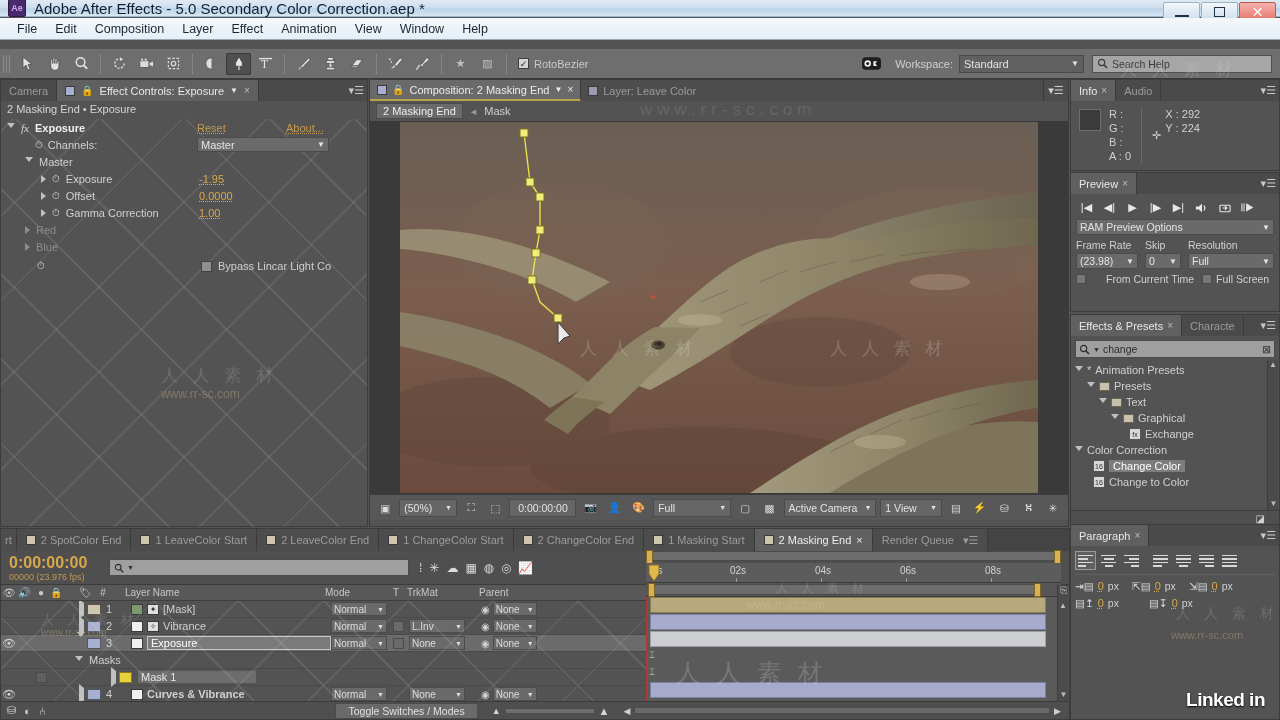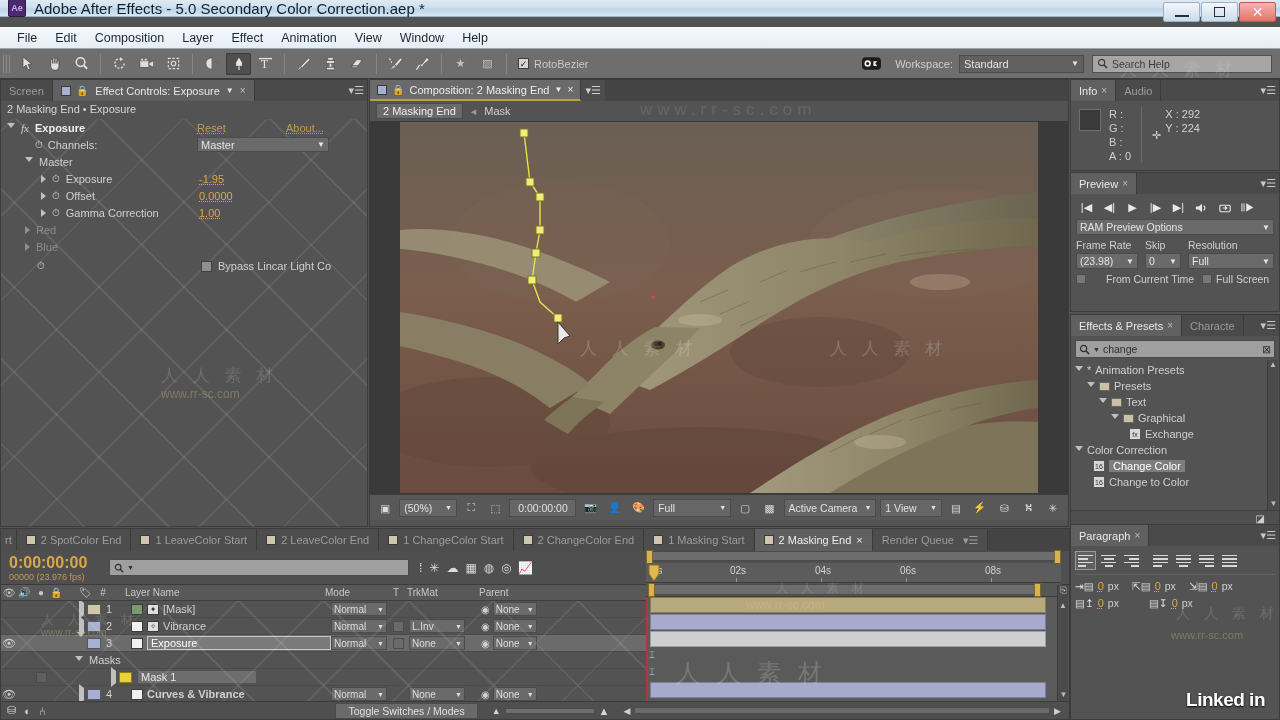--- a/index.html
+++ b/index.html
@@ -28,21 +28,21 @@
   .win-btn {
     width:37px; height:20px; margin-left:1px;
     display:flex; align-items:center; justify-content:center;
     background: linear-gradient(to bottom,#f2f7fb,#ccdcea);
     border:1px solid #9ab2c6; border-radius:2px; color:#203040; font-size:12px;
   }
   .win-btn.close { background:linear-gradient(to bottom,#f7b2ac,#e2746a); border-color:#c05a50; color:#fff; font-size:14px;}
 
   
   .menubar {
-    position:absolute; left:0; top:27px; width:1280px; height:22px;
+    position:absolute; left:0; top:18px; width:1280px; height:22px;
     background:linear-gradient(to bottom,#f4f8fb,#e6eef5);
     border-bottom:1px solid #9aa8b4;
     display:flex; align-items:center; padding-left:8px;
   }
   .menuitem { color:#1a2733; font-size:12.5px; padding:2px 9px; cursor:default; }
 
   
   .toolbar {
     position:absolute; left:0; top:49px; width:1280px; height:30px;
     background:#6e6e6e; border-bottom:1px solid #3a3a3a;
@@ -329,21 +329,21 @@
         </svg>
       <span>Search Help</span>
     </div>
     <div style="width:8px"></div>
   </div>
   <div class="wm" style="left:1120px; top:58px;">人 人 素 材</div>
 
   <div class="panel" id="ecPanel">
     <div class="ptabs">
       <div class="ptab">
-        <span>Screen</span>
+        <span>Camera</span>
       </div>
       <div class="ptab active" style="gap:6px">
         <span class="swatch blue"></span>
         <span style="font-size:10px;color:#d8a84a">🔒</span>
         <span>Effect Controls: Exposure</span>
         <span style="font-size:8px">▼</span>
         <span class="x">×</span>
       </div>
       <div style="flex:1;background:#4a4a4a"></div>
       <div class="pmenu">▾☰</div>
@@ -420,20 +420,24 @@
   </div>
 
   <div class="panel" id="compPanel">
     <div class="comp-tabs">
       <div class="comp-tab active">
         <span class="swatch blue"></span>
         <span style="font-size:10px;color:#d8a84a">🔒</span>
         <span>Composition: 2 Masking End</span>
         <span style="font-size:8px">▼</span>
         <span class="x" style="font-size:10px">×</span>
+      </div>
+      <div class="comp-tab inactive">
+        <span class="swatch" style="background:#9a9ab4"></span>
+        <span>Layer: Leave Color</span>
       </div>
       <div style="width:24px;display:flex;align-items:center;justify-content:center;background:#4d4d4d">▾☰</div>
     </div>
 
     <div class="comp-crumb">
       <span class="crumb-btn">2 Masking End</span>
       <span style="color:#9a9a9a">◂</span>
       <span>Mask</span>
     </div>
 

